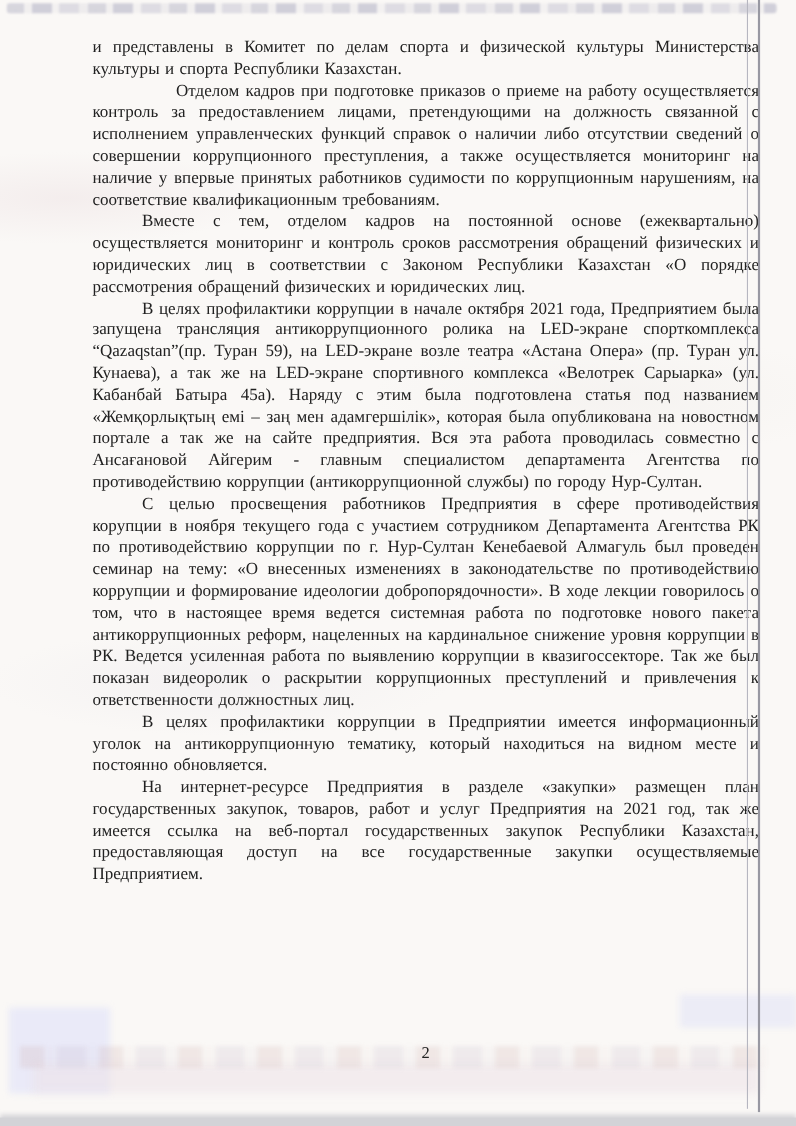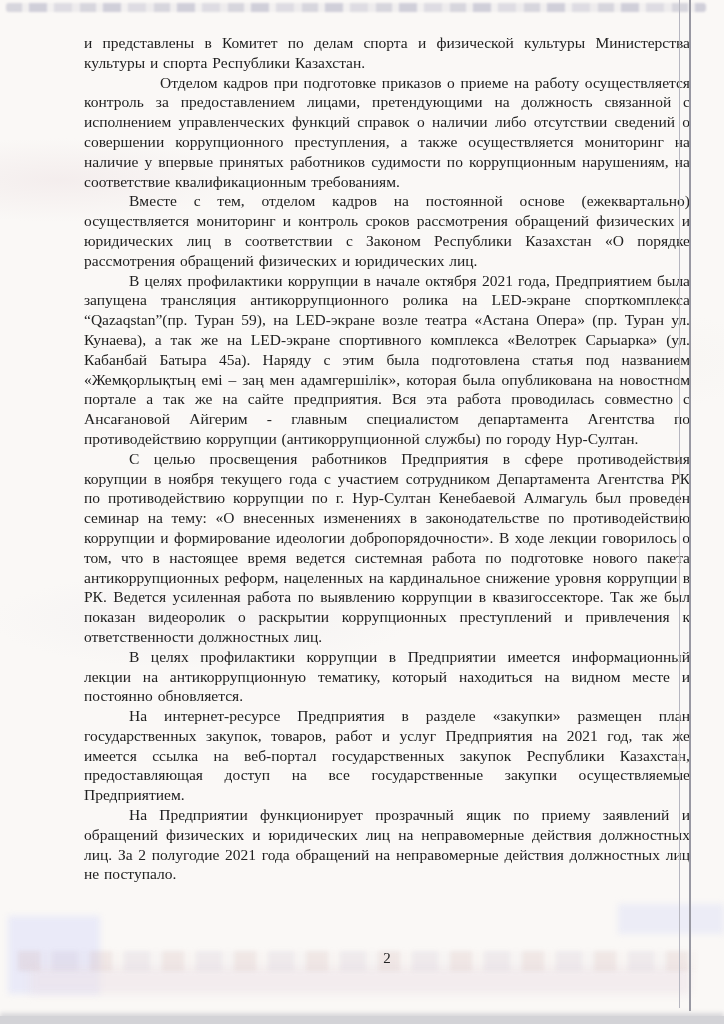--- a/index.html
+++ b/index.html
@@ -90,23 +90,22 @@
   <div class="patch-lavender-right"></div>
   <div class="patch-pink-mid"></div>
   <div class="ghost-bottom"></div>
 
   <main class="text-block">
       <p class="para indent-none">и представлены в Комитет по делам спорта и физической культуры Министерства культуры и спорта Республики Казахстан.</p>
       <p class="para indent-large">Отделом кадров при подготовке приказов о приеме на работу осуществляется контроль за предоставлением лицами, претендующими на должность связанной с исполнением управленческих функций справок о наличии либо отсутствии сведений о совершении коррупционного преступления, а также осуществляется мониторинг на наличие у впервые принятых работников судимости по коррупционным нарушениям, на соответствие квалификационным требованиям.</p>
       <p class="para indent-normal">Вместе с тем, отделом кадров на постоянной основе (ежеквартально) осуществляется мониторинг и контроль сроков рассмотрения обращений физических и юридических лиц в соответствии с Законом Республики Казахстан «О порядке рассмотрения обращений физических и юридических лиц.</p>
       <p class="para indent-normal">В целях профилактики коррупции в начале октября 2021 года, Предприятием была запущена трансляция антикоррупционного ролика на LED-экране спорткомплекса “Qazaqstan”(пр. Туран 59), на LED-экране возле театра «Астана Опера» (пр. Туран ул. Кунаева), а так же на LED-экране спортивного комплекса «Велотрек Сарыарка» (ул. Кабанбай Батыра 45а). Наряду с этим была подготовлена статья под названием «Жемқорлықтың емі – заң мен адамгершілік», которая была опубликована на новостном портале а так же на сайте предприятия. Вся эта работа проводилась совместно с Ансағановой Айгерим - главным специалистом департамента Агентства по противодействию коррупции (антикоррупционной службы) по городу Нур-Султан.</p>
       <p class="para indent-normal">С целью просвещения работников Предприятия в сфере противодействия корупции в ноября текущего года с участием сотрудником Департамента Агентства РК по противодействию коррупции по г. Нур-Султан Кенебаевой Алмагуль был проведен семинар на тему: «О внесенных изменениях в законодательстве по противодействию коррупции и формирование идеологии добропорядочности». В ходе лекции говорилось о том, что в настоящее время ведется системная работа по подготовке нового пакета антикоррупционных реформ, нацеленных на кардинальное снижение уровня коррупции в РК. Ведется усиленная работа по выявлению коррупции в квазигоссекторе. Так же был показан видеоролик о раскрытии коррупционных преступлений и привлечения к ответственности должностных лиц.</p>
-      <p class="para indent-normal">В целях профилактики коррупции в Предприятии имеется информационный лекции на антикоррупционную тематику, который находиться на видном месте и постоянно обновляется.</p>
+      <p class="para indent-normal">В целях профилактики коррупции в Предприятии имеется информационный уголок на антикоррупционную тематику, который находиться на видном месте и постоянно обновляется.</p>
       <p class="para indent-normal">На интернет-ресурсе Предприятия в разделе «закупки» размещен план государственных закупок, товаров, работ и услуг Предприятия на 2021 год, так же имеется ссылка на веб-портал государственных закупок Республики Казахстан, предоставляющая доступ на все государственные закупки осуществляемые Предприятием.</p>
-      <p class="para indent-normal">На Предприятии функционирует прозрачный ящик по приему заявлений и обращений физических и юридических лиц на неправомерные действия должностных лиц. За 2 полугодие 2021 года обращений на неправомерные действия должностных лиц не поступало.</p>
     </main>
 
   <div class="page-number">2</div>
 
   <div class="edge-line-1"></div>
   <div class="edge-line-2"></div>
   <div class="edge-bottom"></div>
 </div>
 
 </body></html>

